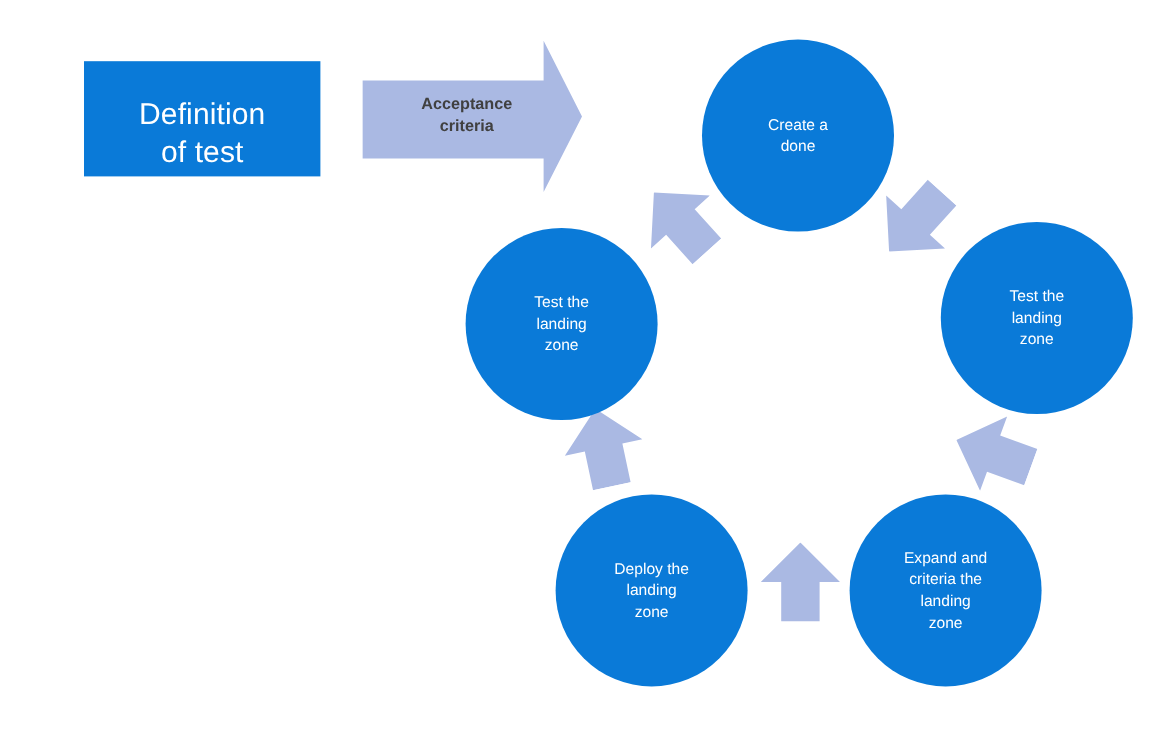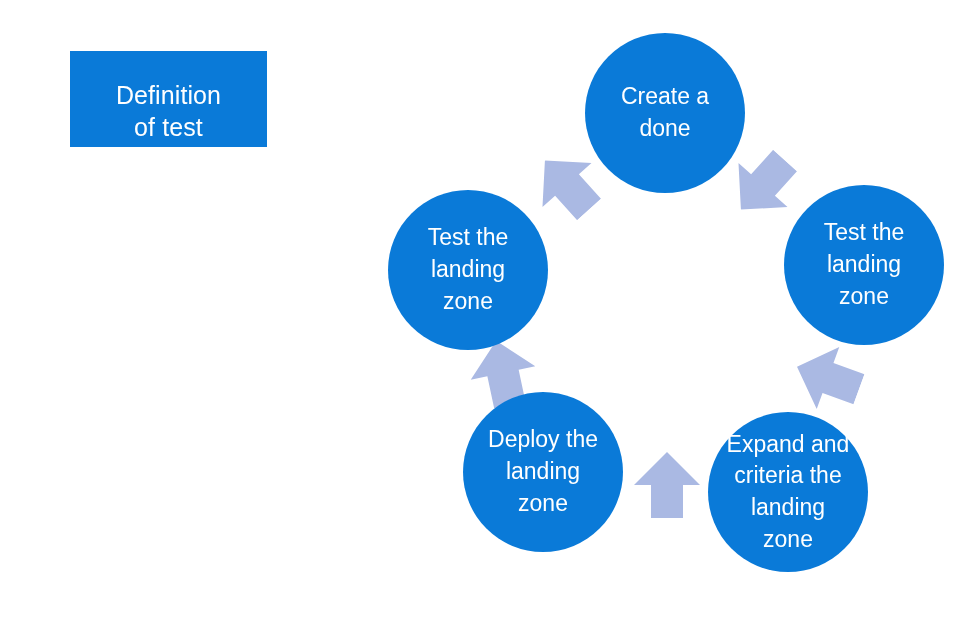--- a/index.html
+++ b/index.html
@@ -76,30 +76,30 @@
     border-radius: 50%;
     background: #0a7ad8;
     display: flex;
     align-items: center;
     justify-content: center;
     text-align: center;
     box-sizing: border-box;
   }
   .node .label {
     color: #ffffff;
-    font-size: 23px;
+    font-size: 13px;
     line-height: 1.38;
     font-weight: 400;
     padding: 0 14px;
   }
 
   .node-create-a-test      { left: 585px; top: 33px; }
   .node-test-right         { left: 784px; top: 185px; }
   .node-expand-refactor    { left: 708px; top: 412px; }
-  .node-deploy             { left: 463px; top: 392px; }
+  .node-deploy             { left: 463px; top: 412px; }
   .node-test-left          { left: 388px; top: 190px; }
 
   
   .conn {
     position: absolute;
     width: 66px;
     height: 66px;
   }
   .conn svg { display: block; width: 100%; height: 100%; }
 
@@ -114,20 +114,29 @@
 
 <div id="canvas">
 
   <div class="dod-box">
     <div class="label">
       <span>Definition</span><br>
       <span>of test</span>
     </div>
   </div>
 
+  <div class="accept-arrow">
+    <svg viewBox="0 0 183 126" xmlns="http://www.w3.org/2000/svg">
+      <polygon points="0,33 151,33 151,0 183,63 151,126 151,98 0,98" fill="#aab9e3"></polygon>
+    </svg>
+    <div class="caption">
+      <span>Acceptance</span><br>
+      <span>criteria</span>
+    </div>
+  </div>
 
   <div class="conn conn-left-to-top">
     <svg viewBox="0 0 66 66" xmlns="http://www.w3.org/2000/svg">
       <polygon points="33,0 66,33 49,33 49,66 17,66 17,33 0,33" fill="#aab9e3"></polygon>
     </svg>
   </div>
 
   <div class="conn conn-top-to-right">
     <svg viewBox="0 0 66 66" xmlns="http://www.w3.org/2000/svg">
       <polygon points="33,66 0,33 17,33 17,0 49,0 49,33 66,33" fill="#aab9e3"></polygon>

